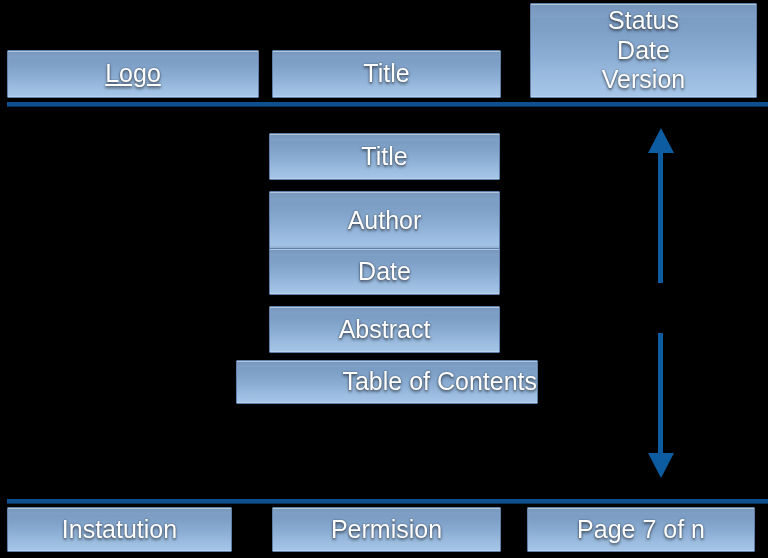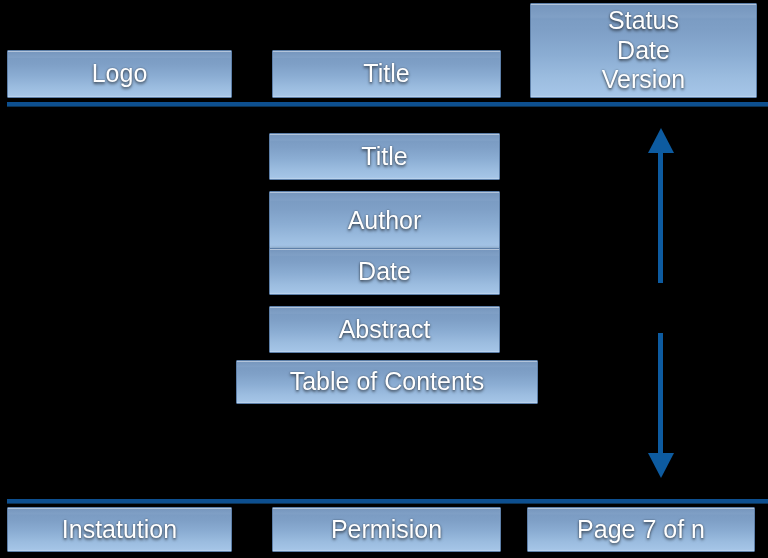--- a/index.html
+++ b/index.html
@@ -77,21 +77,21 @@
     border-left: 13px solid transparent;
     border-right: 13px solid transparent;
     border-top: 25px solid #0d5ba0;
   }
 </style>
 </head>
 <body>
 
 <div id="canvas">
 
-  <div class="box" style="left:7px; top:50px; width:225px; height:48px; font-size:25px;">
+  <div class="box" style="left:7px; top:50px; width:252px; height:48px; font-size:25px;text-decoration:underline;">
     <span class="lbl">Logo</span>
   </div>
 
   <div class="box" style="left:272px; top:50px; width:229px; height:48px; font-size:25px;">
     <span class="lbl">Title</span>
   </div>
 
   <div class="box" style="left:530px; top:3px; width:227px; height:95px; font-size:25px;">
     <span class="lbl">Status
 Date
@@ -109,21 +109,21 @@
   </div>
 
   <div class="box" style="left:269px; top:248px; width:231px; height:47px; font-size:25px;">
     <span class="lbl">Date</span>
   </div>
 
   <div class="box" style="left:269px; top:306px; width:231px; height:47px; font-size:25px;">
     <span class="lbl">Abstract</span>
   </div>
 
-  <div class="box" style="left:236px; top:360px; width:302px; height:44px; font-size:25px;">
+  <div class="box" style="left:236px; top:360px; width:302px; height:44px; font-size:25px;text-align:right;">
     <span class="lbl">Table of Contents</span>
   </div>
 
   <div>
     <div class="arrow-head up" style="left:648px; top:128px;"></div>
     <div class="arrow-shaft" style="left:658px; top:152px; width:5px; height:131px;"></div>
     <div class="arrow-shaft" style="left:658px; top:333px; width:5px; height:121px;"></div>
     <div class="arrow-head down" style="left:648px; top:453px;"></div>
   </div>
 

